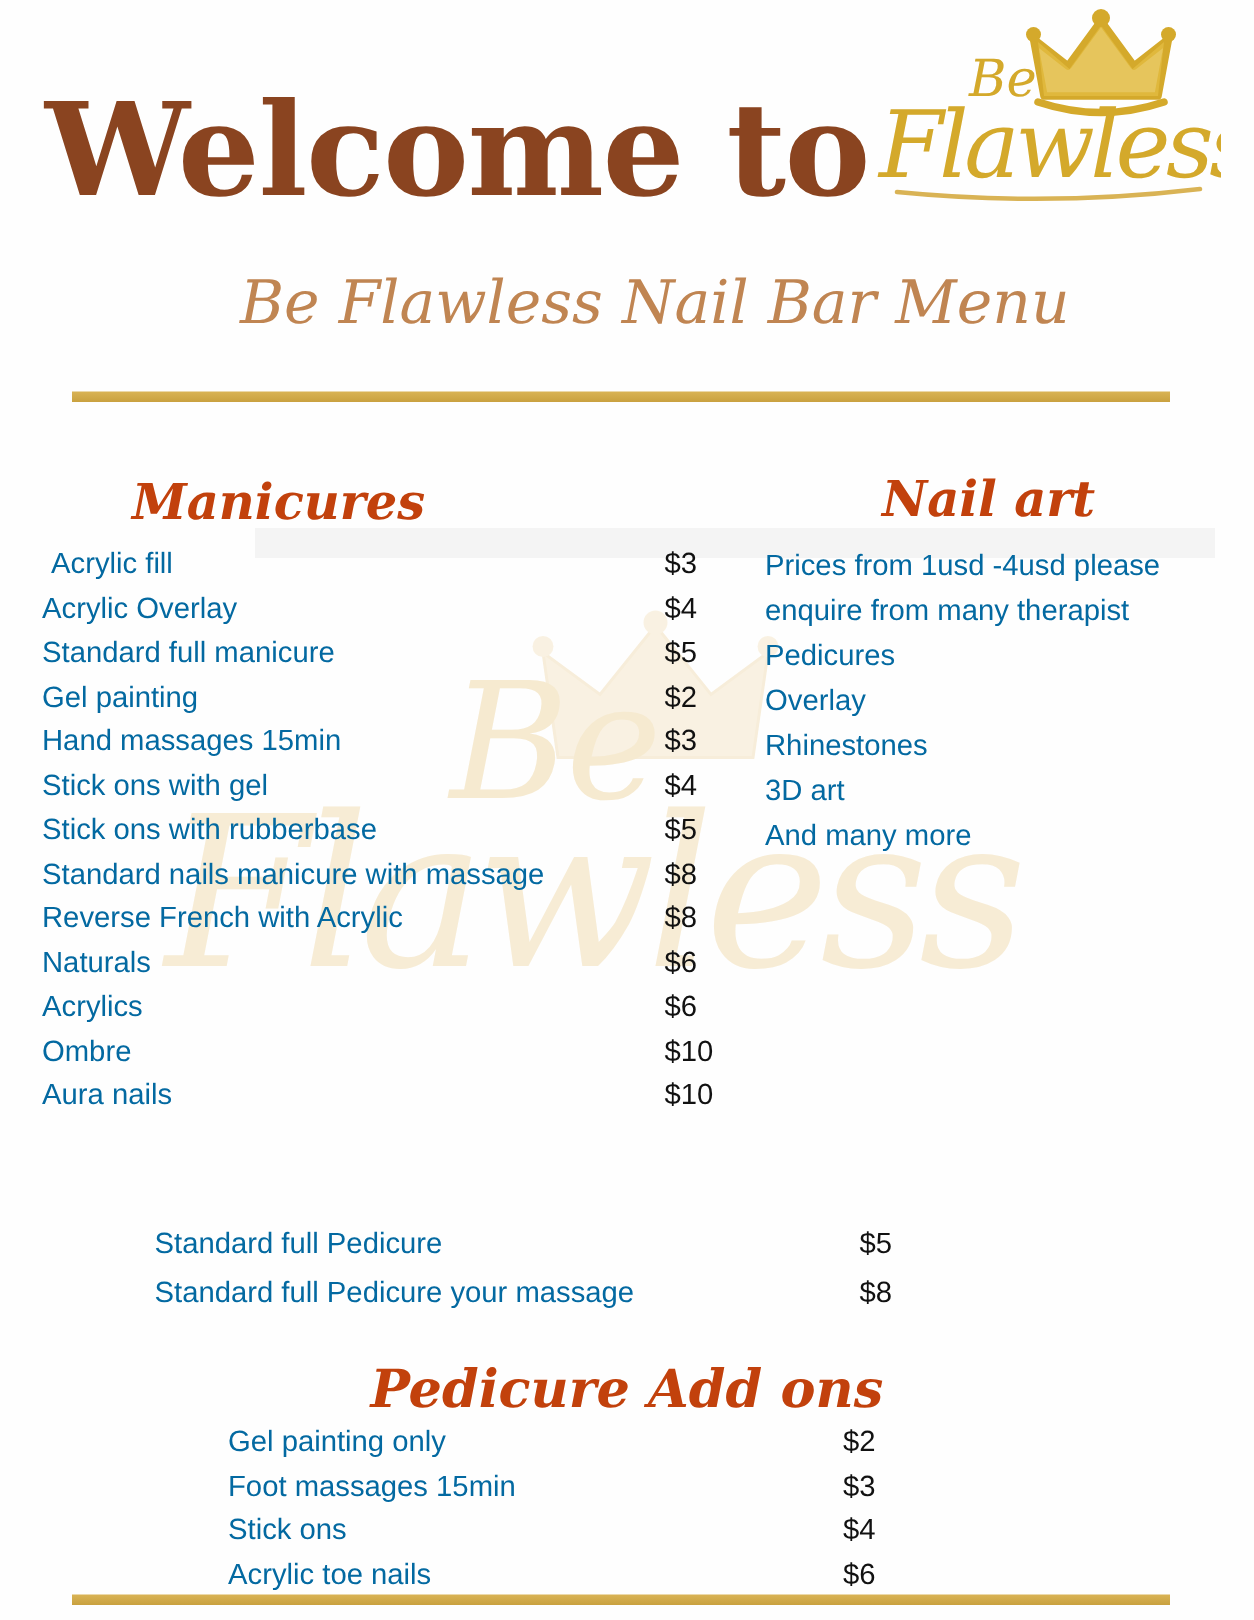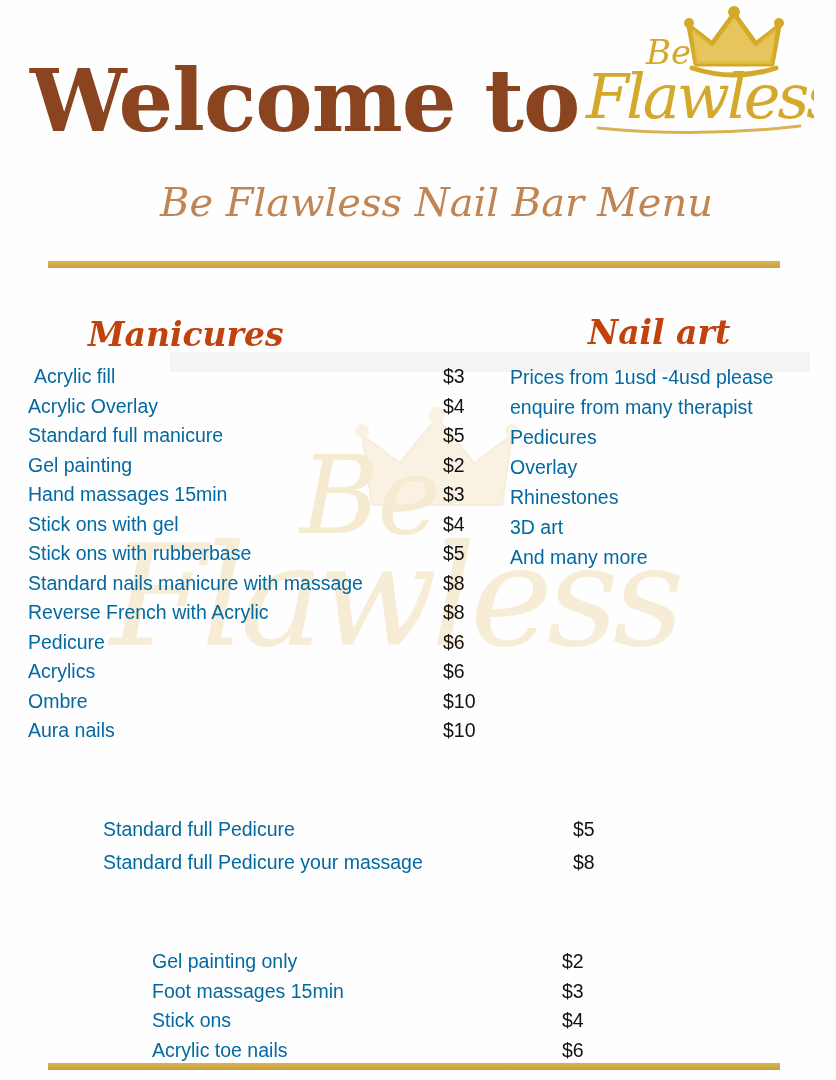--- a/index.html
+++ b/index.html
@@ -241,21 +241,21 @@
       </div>
       <div class="row">
         <span class="label">Standard nails manicure with massage</span>
         <span class="price">$8</span>
       </div>
       <div class="row">
         <span class="label">Reverse French with Acrylic</span>
         <span class="price">$8</span>
       </div>
       <div class="row">
-        <span class="label">Pedicure</span>
+        <span class="label">Naturals</span>
         <span class="price">$6</span>
       </div>
       <div class="row">
         <span class="label">Acrylics</span>
         <span class="price">$6</span>
       </div>
       <div class="row">
         <span class="label">Ombre</span>
         <span class="price">$10</span>
       </div>
@@ -294,20 +294,21 @@
       <div class="row">
         <span class="label">Standard full Pedicure</span>
         <span class="price">$5</span>
       </div>
       <div class="row">
         <span class="label">Standard full Pedicure your massage</span>
         <span class="price">$8</span>
       </div>
     </div>
 
+  <div class="sec-head head-addons">Pedicure Add ons</div>
   <div class="list list-addons">
       <div class="row">
         <span class="label">Gel painting only</span>
         <span class="price">$2</span>
       </div>
       <div class="row">
         <span class="label">Foot massages 15min</span>
         <span class="price">$3</span>
       </div>
       <div class="row">

